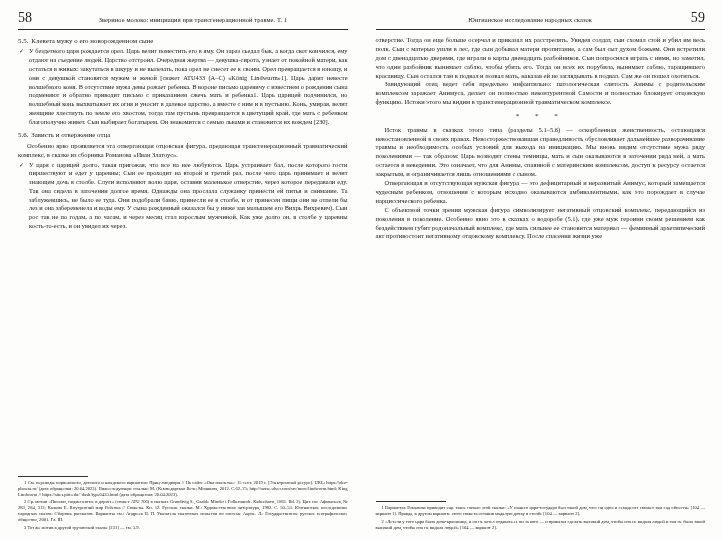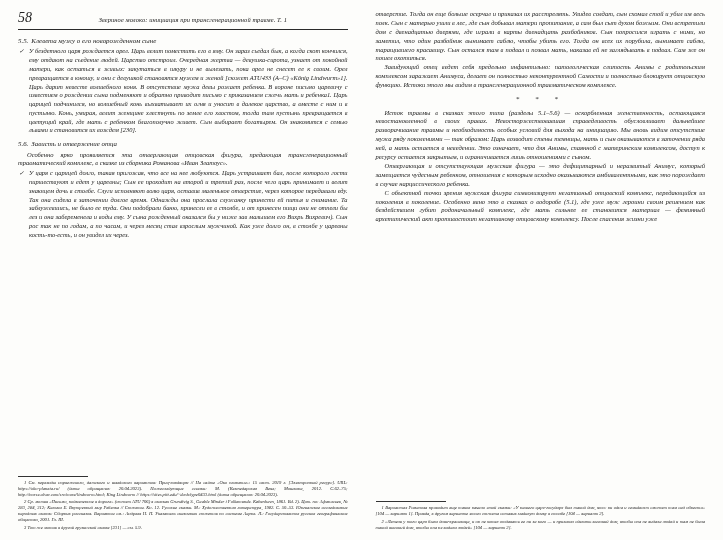--- a/index.html
+++ b/index.html
@@ -23,21 +23,20 @@
     width: 723px;
     height: 540px;
     display: flex;
   }
   .leaf {
     width: 361.5px;
     height: 540px;
     box-sizing: border-box;
     padding: 10px 16px 8px 16px;
     position: relative;
-    font-style: italic;
   }
   .leaf.left { padding-left: 18px; padding-right: 14px; }
   .leaf.right { padding-left: 14px; padding-right: 18px; }
 
   .runhead {
     display: flex;
     align-items: baseline;
     font-size: 6.6px;
     letter-spacing: .1px;
     border-bottom: 0.8px solid #2a2a2a;
@@ -155,20 +154,24 @@
 
       <div class="footnotes">
         <div class="rule"></div>
         <div class="fn">1 См. переводы норвежского, датского и шведского вариантов: Приц-линдворм // На сайте «Око планеты»: 15 сент. 2019 г. [Электронный ресурс]. URL: https://oko-planeta.ru/ (дата обращения: 20.04.2023). Нижеследующие ссылки: M. (Кемпедарская Вече; Мошкина, 2012. С.62–75; http://norse.ulver.com/src/more/lindworm.html; King Lindworm // https://sites.pitt.edu/~dash/type0433.html (дата обращения: 20.04.2023).</div>
         <div class="fn">2 Ср. мотив «Письмо, подмененное в дороге» (сюжет ATU 706) в сказках Grundtvig S., Gaable Minder i Folkemunde. København, 1861. Bd. 2). Цит. по: Афанасьев, № 283, 284, 312; Кальма Е. Внутренний мир Ребенка // Сюжеты. Кн. 12. Русские сказки. М.: Художественная литература, 1982. С. 50–53. Юнгианское исследование народных сказок: Сборник рассказов. Варианты см.: Андреев Н. П. Указатель сказочных сюжетов по системе Аарне. Л.: Государственное русское географическое общество, 2001. Гл. III.</div>
         <div class="fn">3 Тот же мотив в другой грузинской сказке [231] — см. 5.9.</div>
       </div>
     </div>
 
     <div class="leaf right">
+      <div class="runhead">
+        <span class="rtitle">Юнгианское исследование народных сказок</span>
+        <span class="folio">59</span>
+      </div>
 
       <div class="body">
         <p class="noind">отверстие. Тогда он еще больше осерчал и приказал их расстрелять. Увидев солдат, сын схомал стой и убил им весь полк. Сын с матерью ушли в лес, где сын добывал матери пропитание, а сам был сыт духом божьим. Они встретили дом с двенадцатью дверями, где играли в карты двенадцать разбойников. Сын попросился играть с ними, но заметил, что один разбойник вынимает саблю, чтобы убить его. Тогда он всех их порубила, вынимает саблю, таращившего красавицу. Сын остался там в подвал и позвал мать, наказав ей не заглядывать в подвал. Сам же он пошел охотиться.</p>
         <p class="para">Завидующий отец ведет себя предельно инфантильно: патологическая слитость Анимы с родительским комплексом заражает Анимуса, делает он полностью неконтурентной Самости и полностью блокирует отцовскую функцию. Истоки этого мы видим в трансгенерационной травматическом комплексе.</p>
         <div class="stars">* * *</div>
         <p class="para">Исток травмы в сказках этого типа (разделы 5.1–5.6) — оскорбленная женственность, остающаяся невостановленной в своих правах. Невосторжествовавшая справедливость обусловливает дальнейшее разворачивание травмы и необходимость особых условий для выхода на инициацию. Мы вновь видим отсутствие мужа ряду поколениями — так образом: Царь возводит стены темницы, мать и сын оказываются в заточении ряда ней, а мать остается в неведении. Это означает, что для Анимы, спаянной с материнским комплексом, доступ к ресурсу остается закрытым, и ограничивается лишь отношениями с сыном.</p>
         <p class="para">Отвергающая и отсутствующая мужская фигура — это дефицитарный и неразвитый Анимус, который замещается чудесным ребенком, отношения с которым исходно оказываются амбивалентными, как это порождает в случае нарциссического ребенка.</p>
         <p class="para">С объектной точки зрения мужская фигура символизирует негативный отцовский комплекс, передающийся из поколения в поколение. Особенно явно это в сказках о водоробе (5.1), где уже муж героини своим решением как бездействием губит родоначальный комплекс, где мать сильнее ее становится материал — феминный архетипический акт противостоит негативному отцовскому комплексу. После спасения жизни уже</p>
       </div>
 

